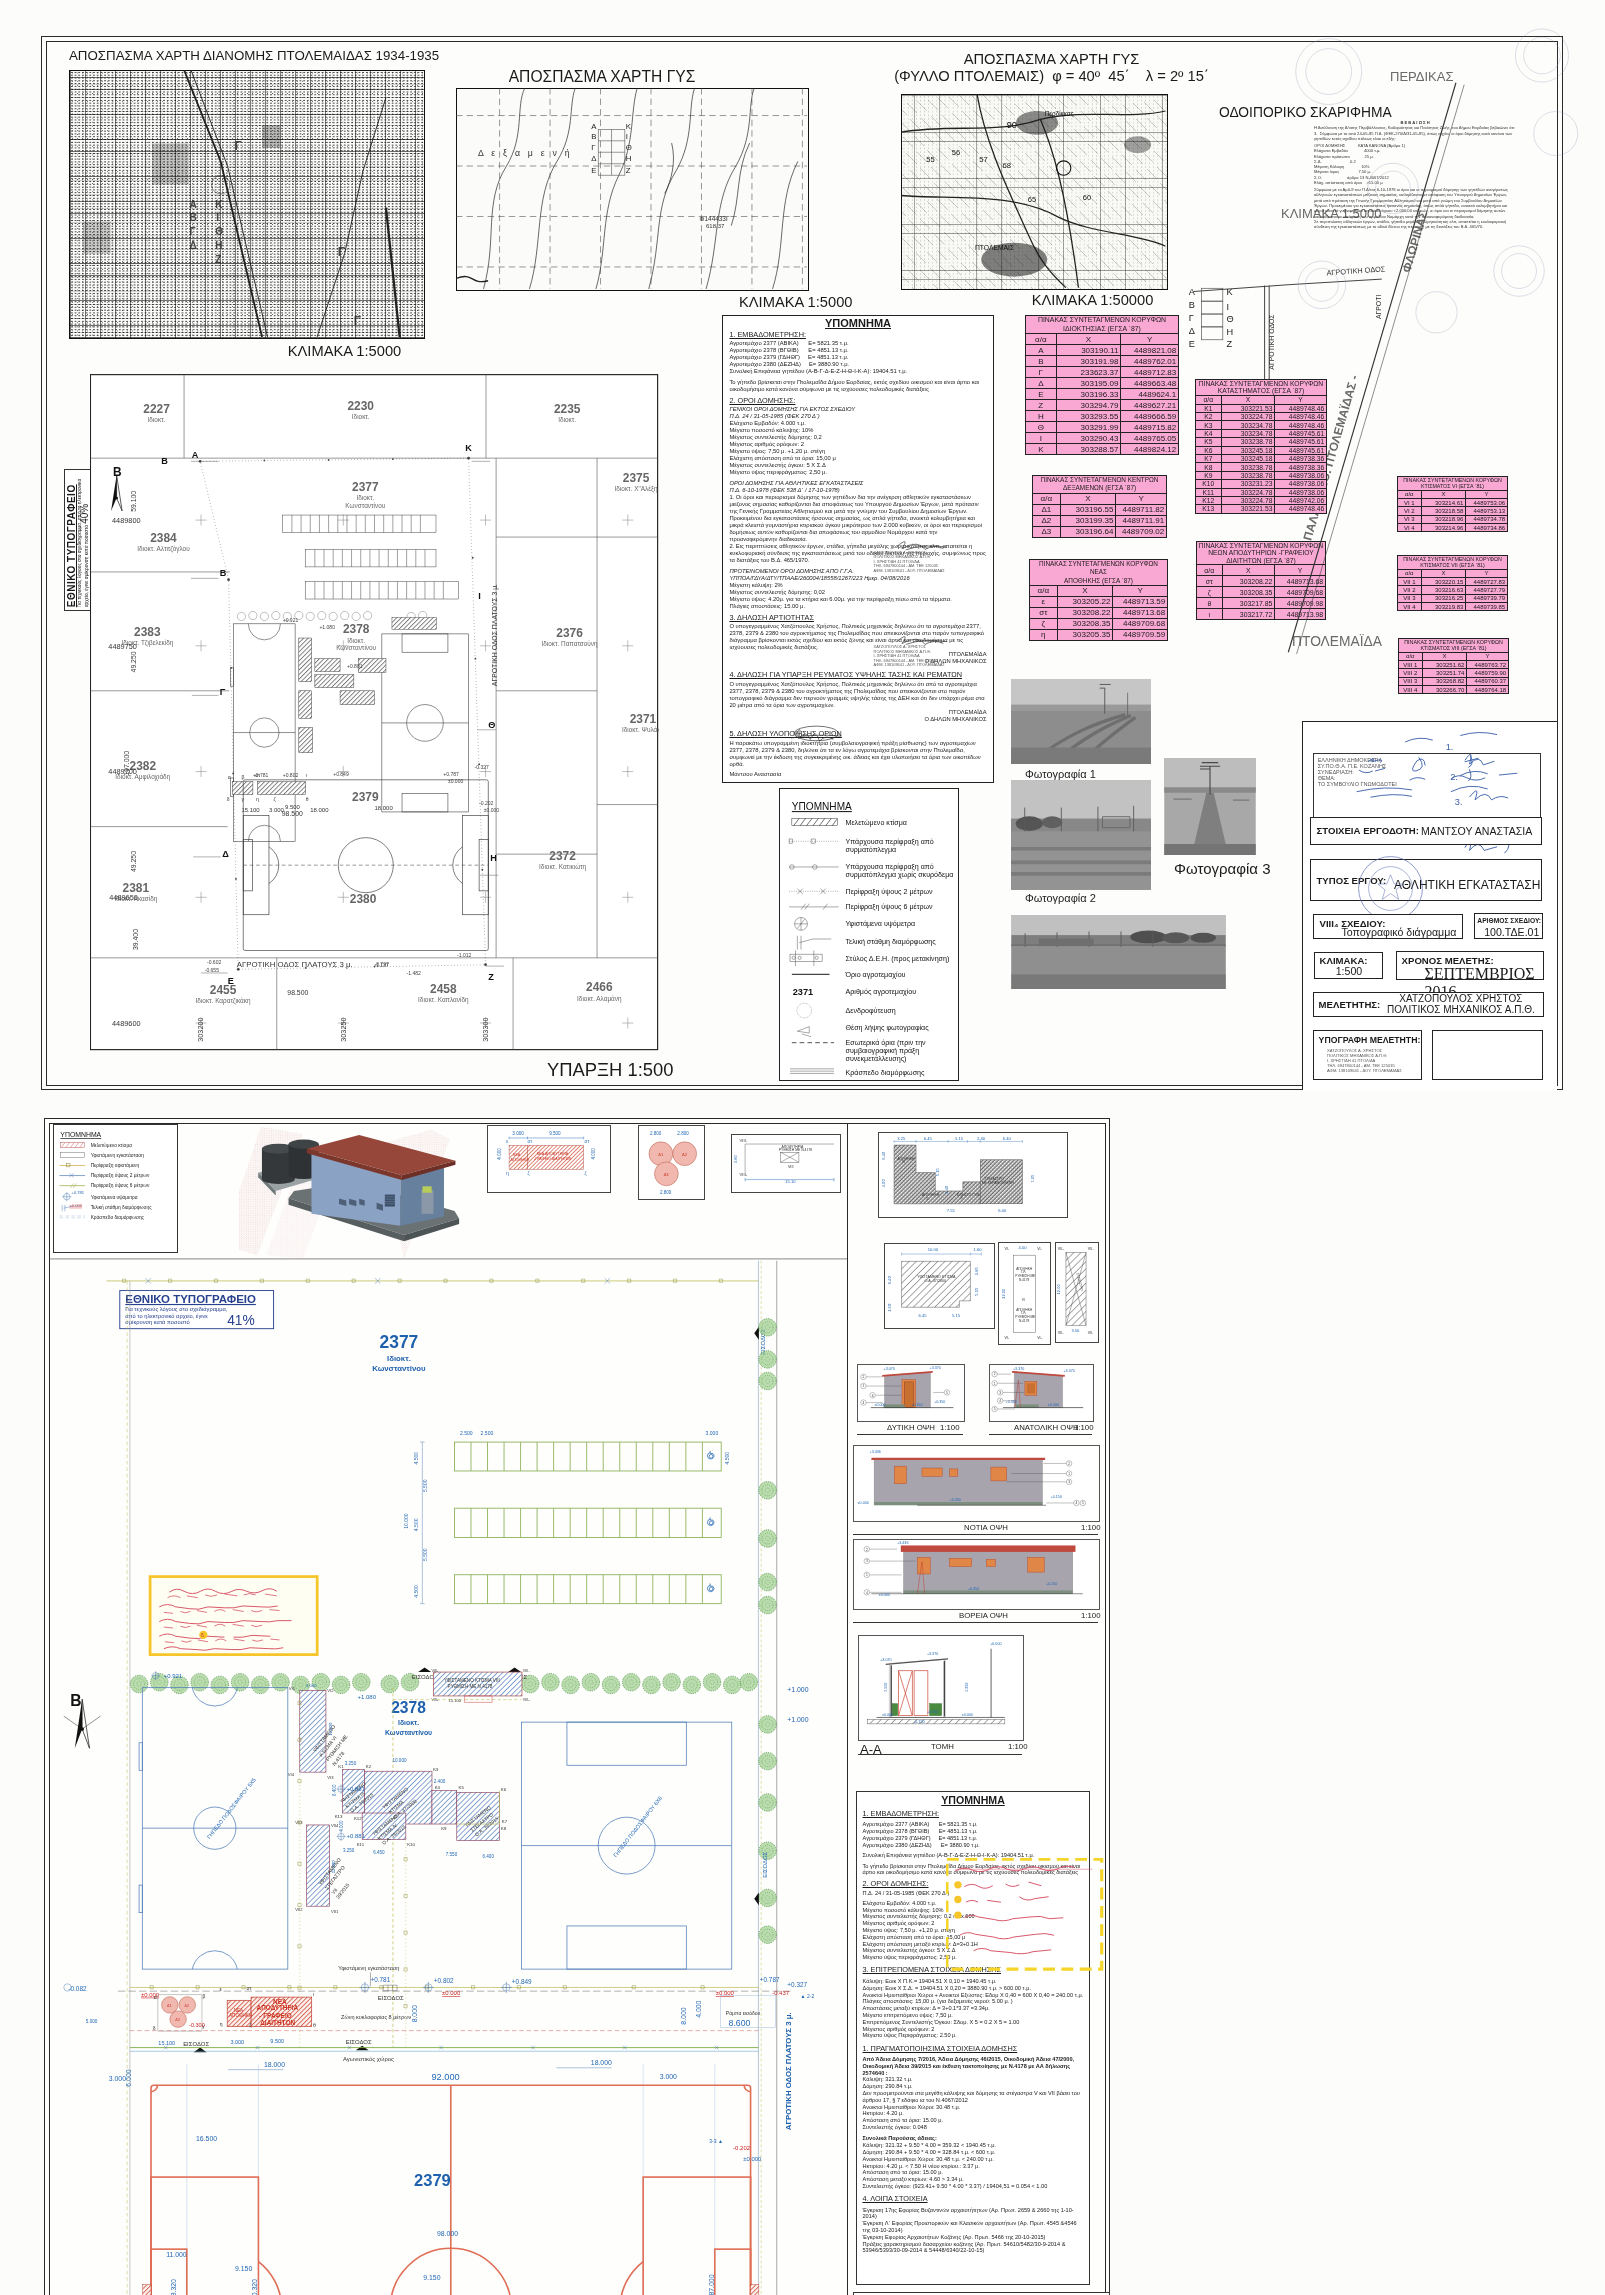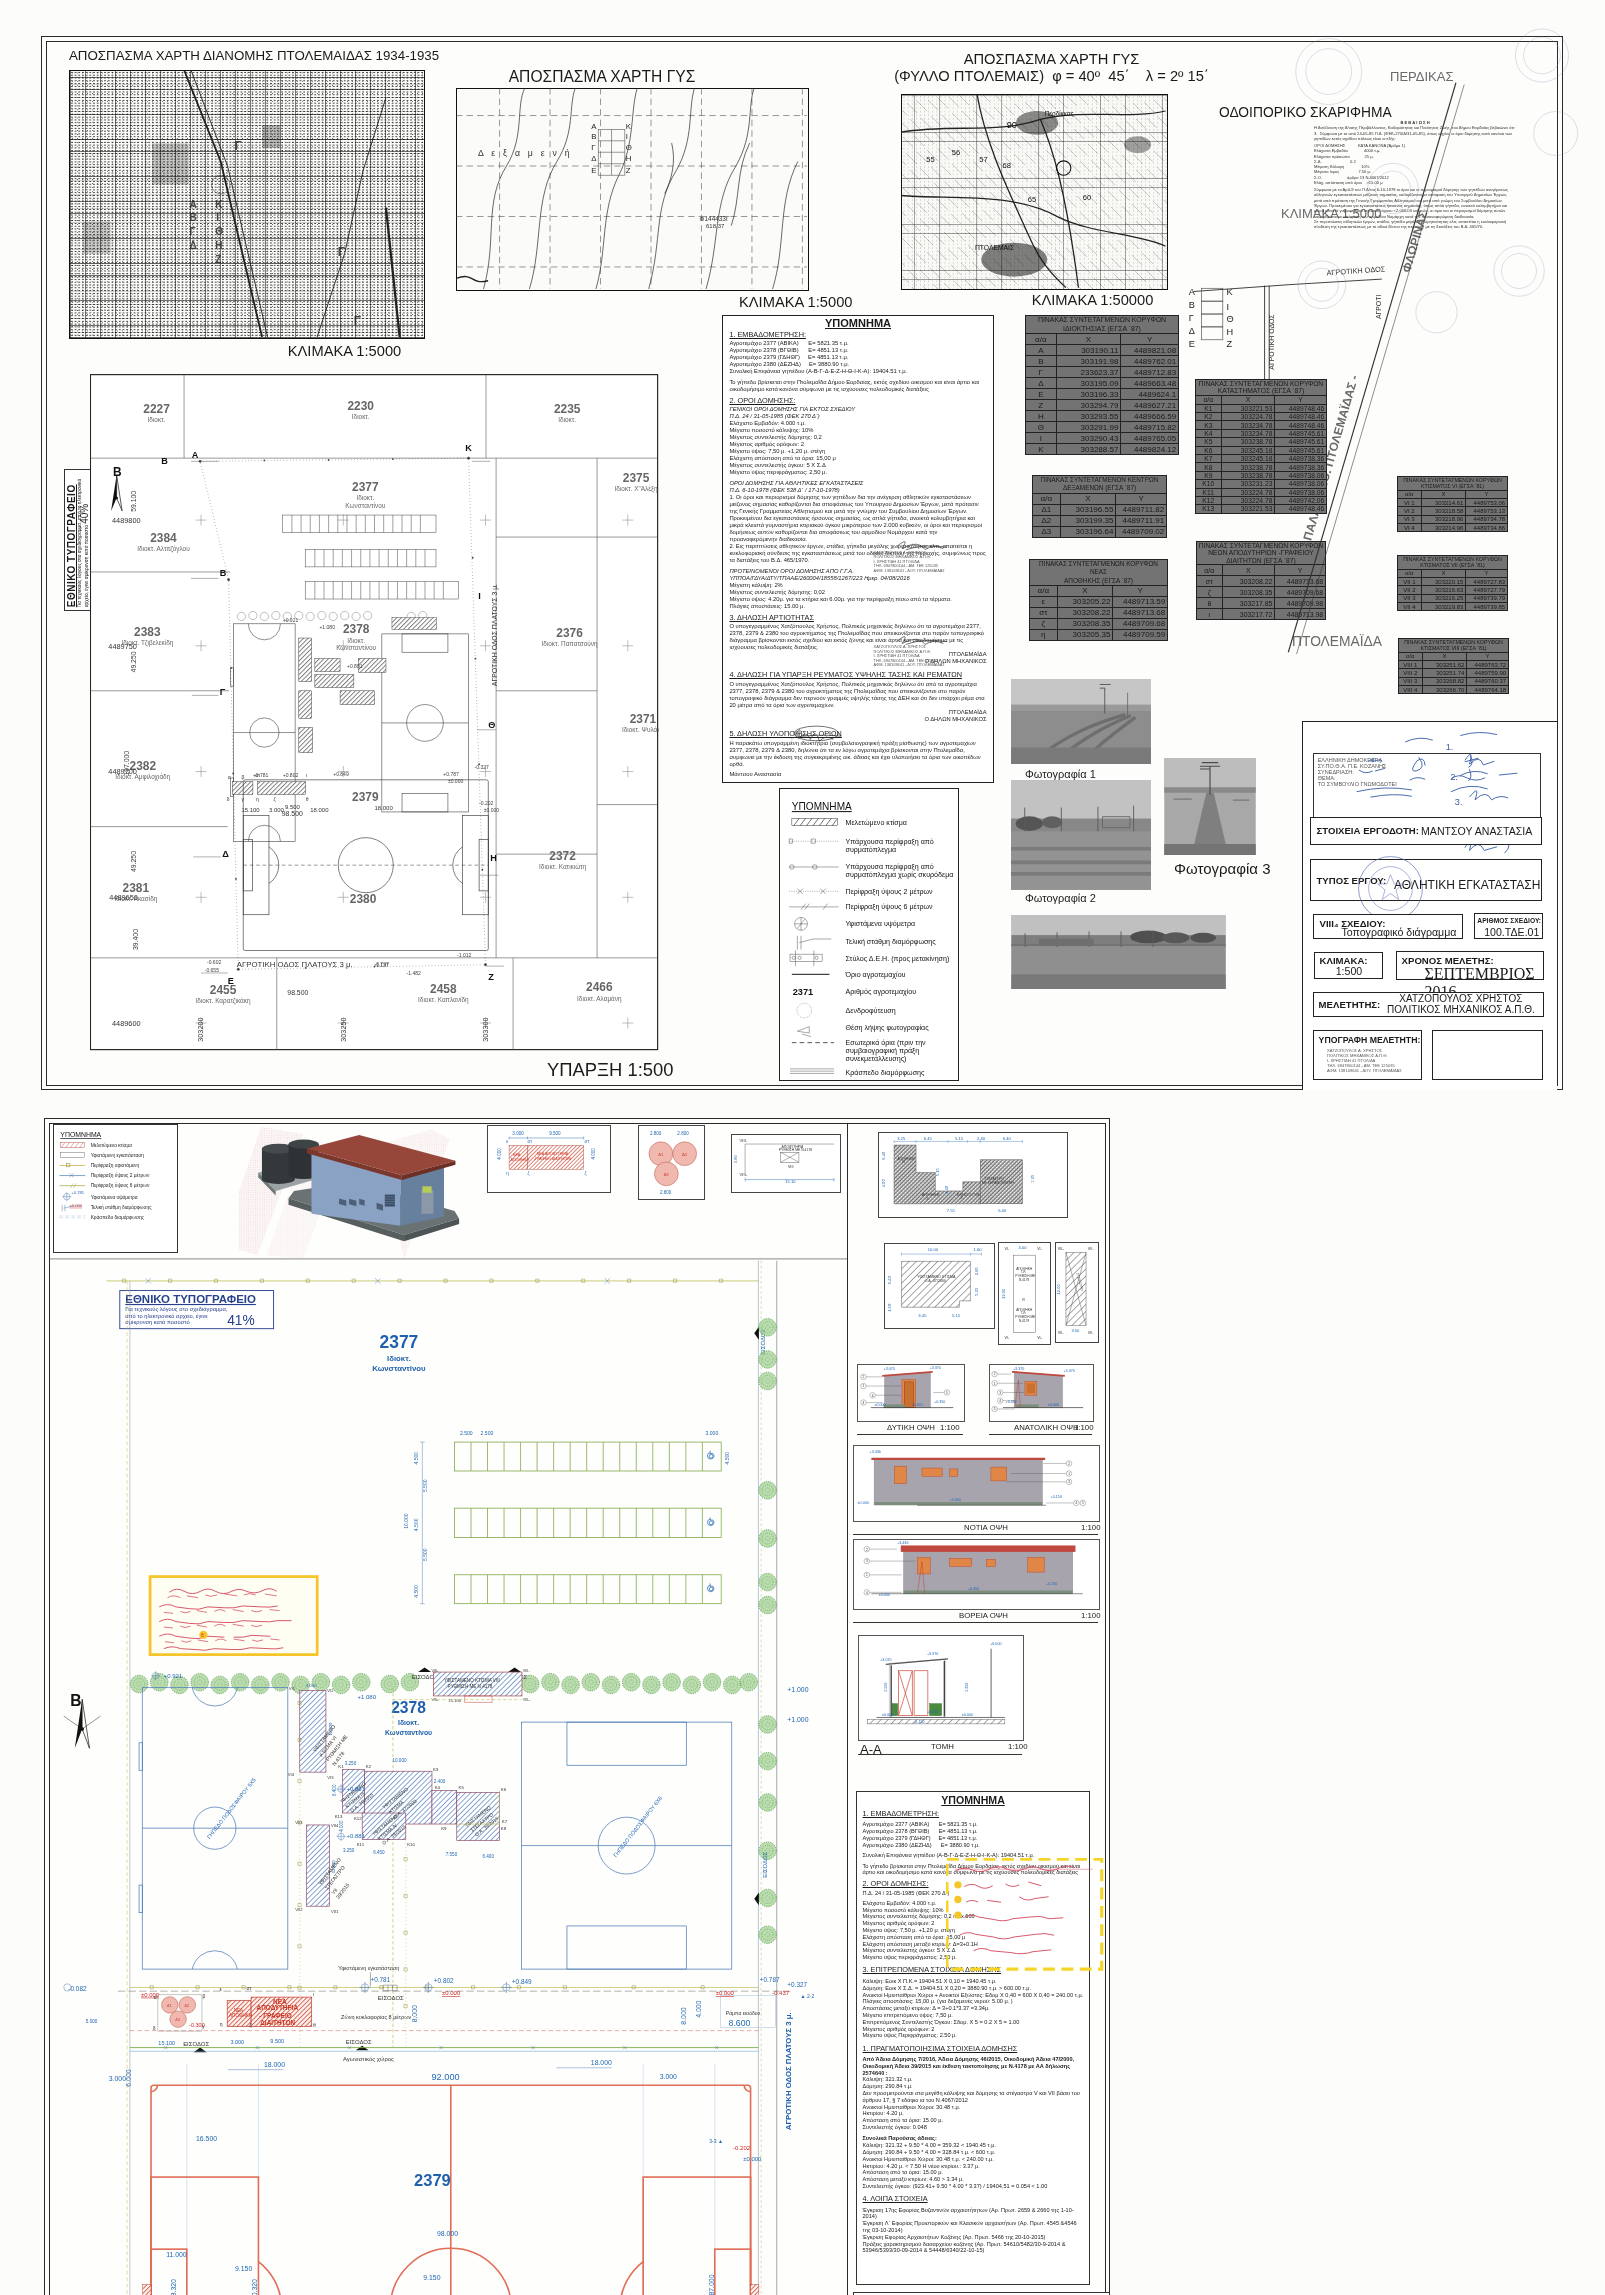--- a/index.html
+++ b/index.html
@@ -1,19 +1,19 @@
 <!DOCTYPE html>
 <html style="font-size:7.3px"><head>
 <meta charset="utf-8">
 <style>
 html,body{margin:0;padding:0;}
 #page{position:relative;width:1605px;height:2674px;background:#fcfcfb;font-family:"Liberation Sans",sans-serif;color:#1a1a1a;overflow:hidden;}
 .abs{position:absolute;}
 .ctr{text-align:center;}
-table.coord{border-collapse:collapse;background:#737373;font-size:8px;}
+table.coord{border-collapse:collapse;background:#f9a8d4;font-size:8px;}
 table.coord th,table.coord td{border:0.7px solid #222;padding:0 1.8px;height:10px;}
 table.coord td.n{text-align:right;}
 table.coord td.c{text-align:center;}
 .tbl-title{font-size:7.1px;text-align:center;line-height:9.2px;padding:0.5px 0;}
 .maptex1{background:
  radial-gradient(rgba(10,10,10,.8) 0.6px,transparent 0.7px),
  radial-gradient(rgba(10,10,10,.65) 0.5px,transparent 0.6px),
  repeating-linear-gradient(0deg,rgba(25,25,25,.62) 0 0.7px,transparent 0.7px 12.4px),
  repeating-linear-gradient(90deg,rgba(25,25,25,.58) 0 0.7px,transparent 0.7px 15px),
  repeating-linear-gradient(0deg,transparent 0 5px,rgba(40,40,40,.2) 5px 6px,transparent 6px 13.8px),

